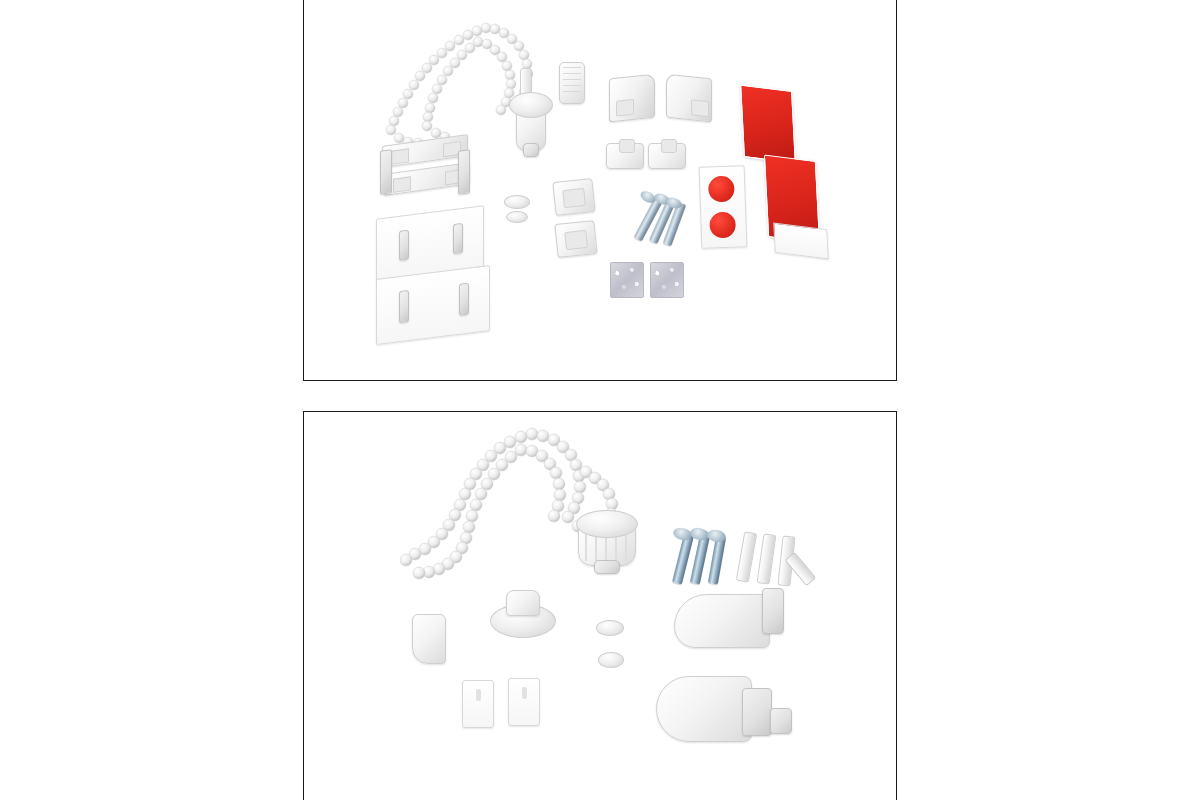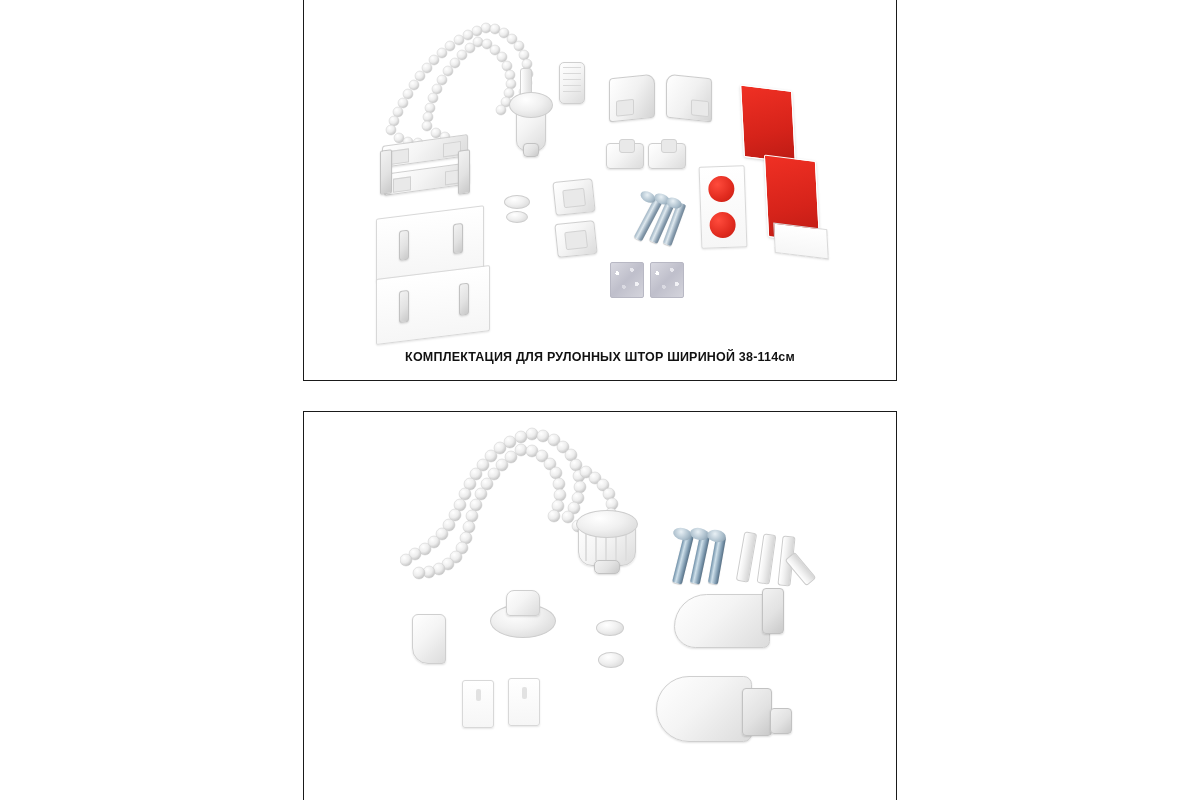--- a/index.html
+++ b/index.html
@@ -305,21 +305,20 @@
         <div class="part plastic-dark" style="left:22px; top:14px; width:10px; height:30px; border-radius:3px;"></div>
         <div class="part plastic-dark" style="left:76px; top:14px; width:10px; height:30px; border-radius:3px;"></div>
       </div>
       <div class="part white-card" style="left:72px; top:272px; width:114px; height:66px; transform:skewY(-7deg); border-radius:2px;">
         <div class="part plastic-dark" style="left:22px; top:14px; width:10px; height:32px; border-radius:3px;"></div>
         <div class="part plastic-dark" style="left:82px; top:14px; width:10px; height:32px; border-radius:3px;"></div>
       </div>
 
     </div>
 
-    <div class="caption caption-top">КОМПЛЕКТАЦИЯ ДЛЯ РУЛОННЫХ ШТОР ШИРИНОЙ 38-114см</div>
   </div>
 
   <div class="divider-gap"></div>
 
   <div class="panel panel-bottom">
     <div class="stage">
 
       <div class="bead-chain" style="left:96px; top:14px;">
         <svg width="270" height="180" viewBox="0 0 270 180">
           <defs>

